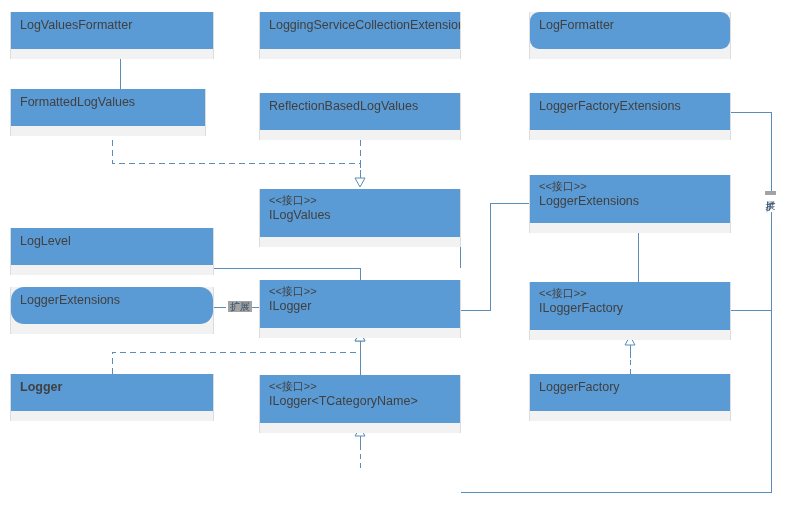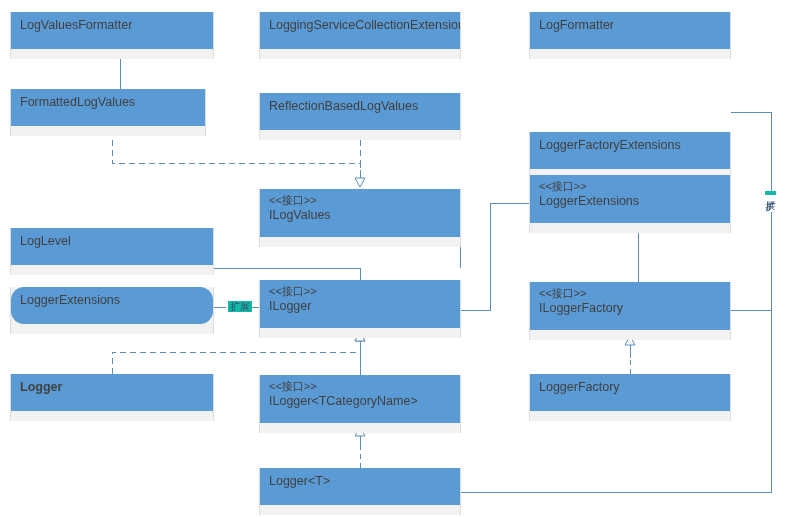--- a/index.html
+++ b/index.html
@@ -56,21 +56,21 @@
     font-size: 12.5px;
     white-space: nowrap;
   }
   .node.has-stereo .node-head {
     padding-top: 4px;
   }
   .edge-label {
     position: absolute;
     font-size: 10px;
     color: #33506b;
-    background: #14b8a6;
+    background: #a3a3a3;
     padding: 0 2px;
     white-space: nowrap;
     line-height: 1.1;
   }
   .edge-label.vertical {
     writing-mode: vertical-rl;
     padding: 2px 0;
   }
 </style>
 </head>
@@ -134,41 +134,41 @@
   </div>
 
   <div class="node" style="left:259px; top:12px; width:202px; height:47px;">
     <div class="node-head" style="height:37px;">
       <span class="node-title">LoggingServiceCollectionExtensions</span>
     </div>
     <div class="node-body"></div>
   </div>
 
   <div class="node" style="left:529px; top:12px; width:202px; height:47px;">
-    <div class="node-head" style="height:37px;">
+    <div class="node-head" style="height:37px;border-radius:9px;">
       <span class="node-title">LogFormatter</span>
     </div>
     <div class="node-body"></div>
   </div>
 
   <div class="node" style="left:10px; top:89px; width:196px; height:47px;">
     <div class="node-head" style="height:37px;">
       <span class="node-title">FormattedLogValues</span>
     </div>
     <div class="node-body"></div>
   </div>
 
   <div class="node" style="left:259px; top:93px; width:202px; height:47px;">
     <div class="node-head" style="height:37px;">
       <span class="node-title">ReflectionBasedLogValues</span>
     </div>
     <div class="node-body"></div>
   </div>
 
-  <div class="node" style="left:529px; top:93px; width:202px; height:47px;margin-top:39px;">
+  <div class="node" style="left:529px; top:93px; width:202px; height:47px;">
     <div class="node-head" style="height:37px;">
       <span class="node-title">LoggerFactoryExtensions</span>
     </div>
     <div class="node-body"></div>
   </div>
 
   <div class="node has-stereo" style="left:529px; top:175px; width:202px; height:58px;">
     <div class="node-head" style="height:48px;">
       <span class="stereotype">&lt;&lt;接口&gt;&gt;</span>
       <span class="node-title">LoggerExtensions</span>
@@ -229,24 +229,18 @@
     <div class="node-body"></div>
   </div>
 
   <div class="node" style="left:529px; top:374px; width:202px; height:47px;">
     <div class="node-head" style="height:37px;">
       <span class="node-title">LoggerFactory</span>
     </div>
     <div class="node-body"></div>
   </div>
 
-  <div class="node" style="left:259px; top:468px; width:202px; height:47px;">
-    <div class="node-head" style="height:37px;">
-      <span class="node-title">Logger&lt;T&gt;</span>
-    </div>
-    <div class="node-body"></div>
-  </div>
 
   <span class="edge-label" style="left:228px; top:301px;">扩展</span>
 
   <span class="edge-label vertical" style="left:765px; top:191px;">扩展</span>
 
 </div>
 
 </body></html>

